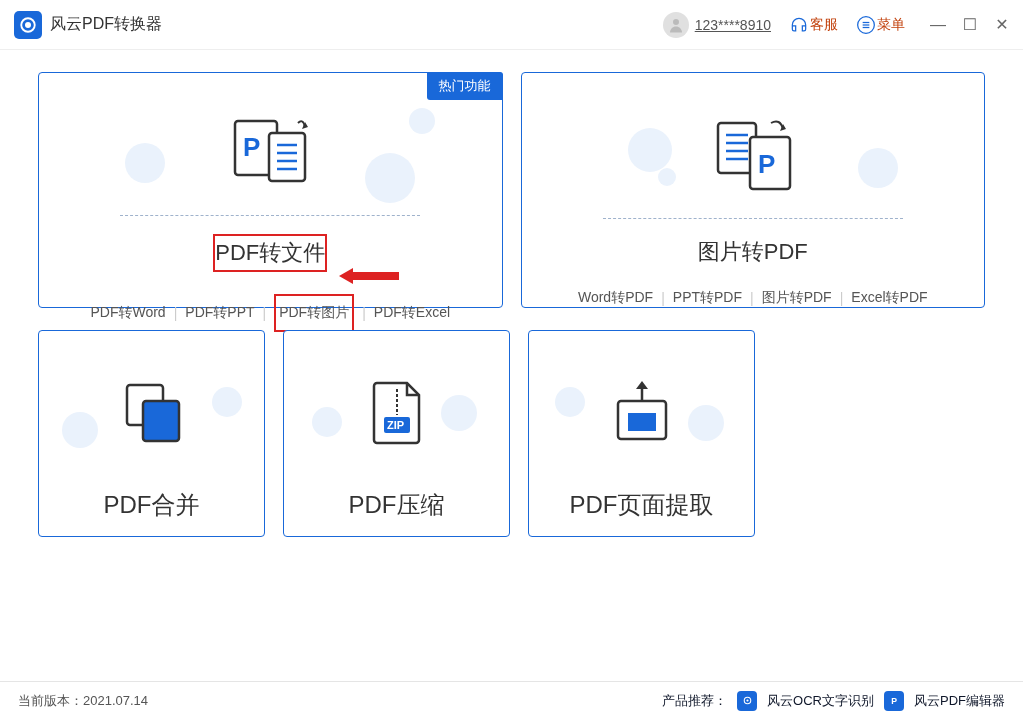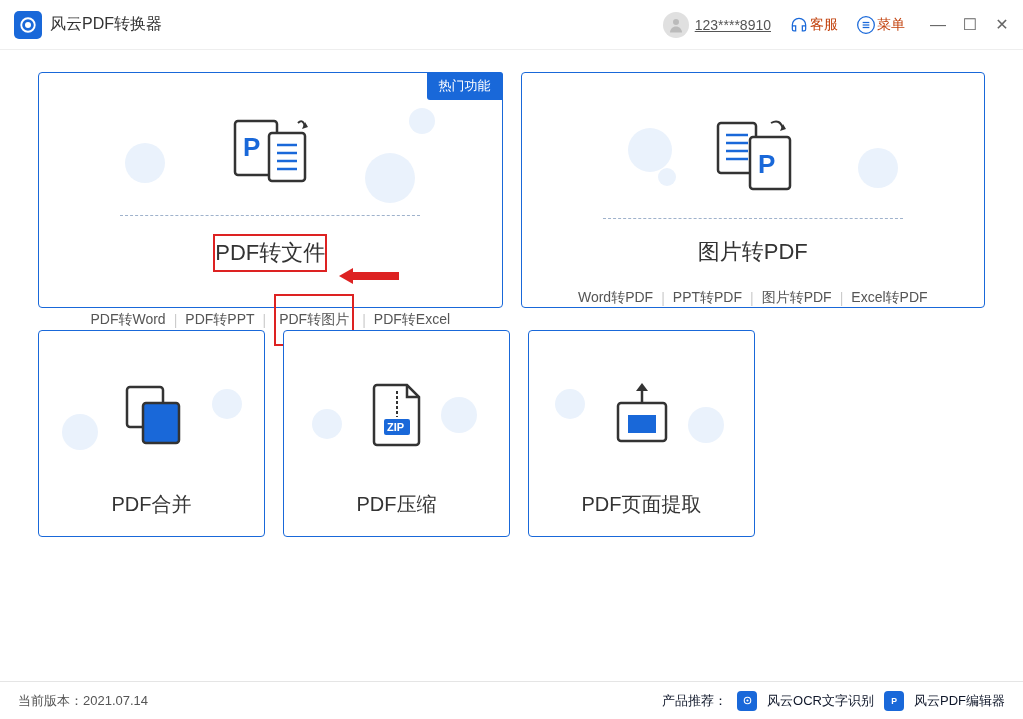--- a/index.html
+++ b/index.html
@@ -29,23 +29,23 @@
 
 .card-icon-area { margin-top: 40px; height: 90px; display: flex; align-items: center; justify-content: center; position: relative; }
 .card-deco { position: absolute; background: #eaf2fc; border-radius: 50%; }
 .divider-line { width: 300px; border-top: 1px dashed #9fb2cc; margin-top: 22px; }
 
 .card-title { font-size: 22px; color: #333; margin-top: 18px; }
 .boxed-title { border: 2px solid #d22; padding: 2px 0; }
 
 .sub-list { margin-top: 22px; display: flex; align-items: center; font-size: 14px; color: #555; gap: 8px; }
 .sub-list .sep { color: #ccc; }
-.sub-list .boxed-sub { border: 2px solid #d22; padding: 15px 3px; }
-
-.small .card-title { font-size: 20px; margin-top: 42px; }
+.sub-list .boxed-sub { border: 2px solid #d22; padding: 8px 3px; }
+
+.small .card-title { font-size: 24px; margin-top: 42px; }
 .small-icon-area { height: 70px; margin-top: 30px; display: flex; align-items: center; justify-content: center; position: relative; }
 
 .arrow { position: absolute; pointer-events: none; }
 .arrow svg { fill: #d22; }
 
 .footer { position: absolute; bottom: 0; left: 0; right: 0; height: 38px; border-top: 1px solid #e5e5e5; display: flex; align-items: center; padding: 0 18px; font-size: 13px; color: #555; }
 .footer-right { margin-left: auto; display: flex; align-items: center; gap: 10px; }
 .footer-right .ficon { width: 20px; height: 20px; background: #1968d9; border-radius: 4px; display: flex; align-items: center; justify-content: center; }
 .footer-right .ficon svg { width: 13px; height: 13px; fill: #fff; }
 .footer-right span { color: #0f172a; }

